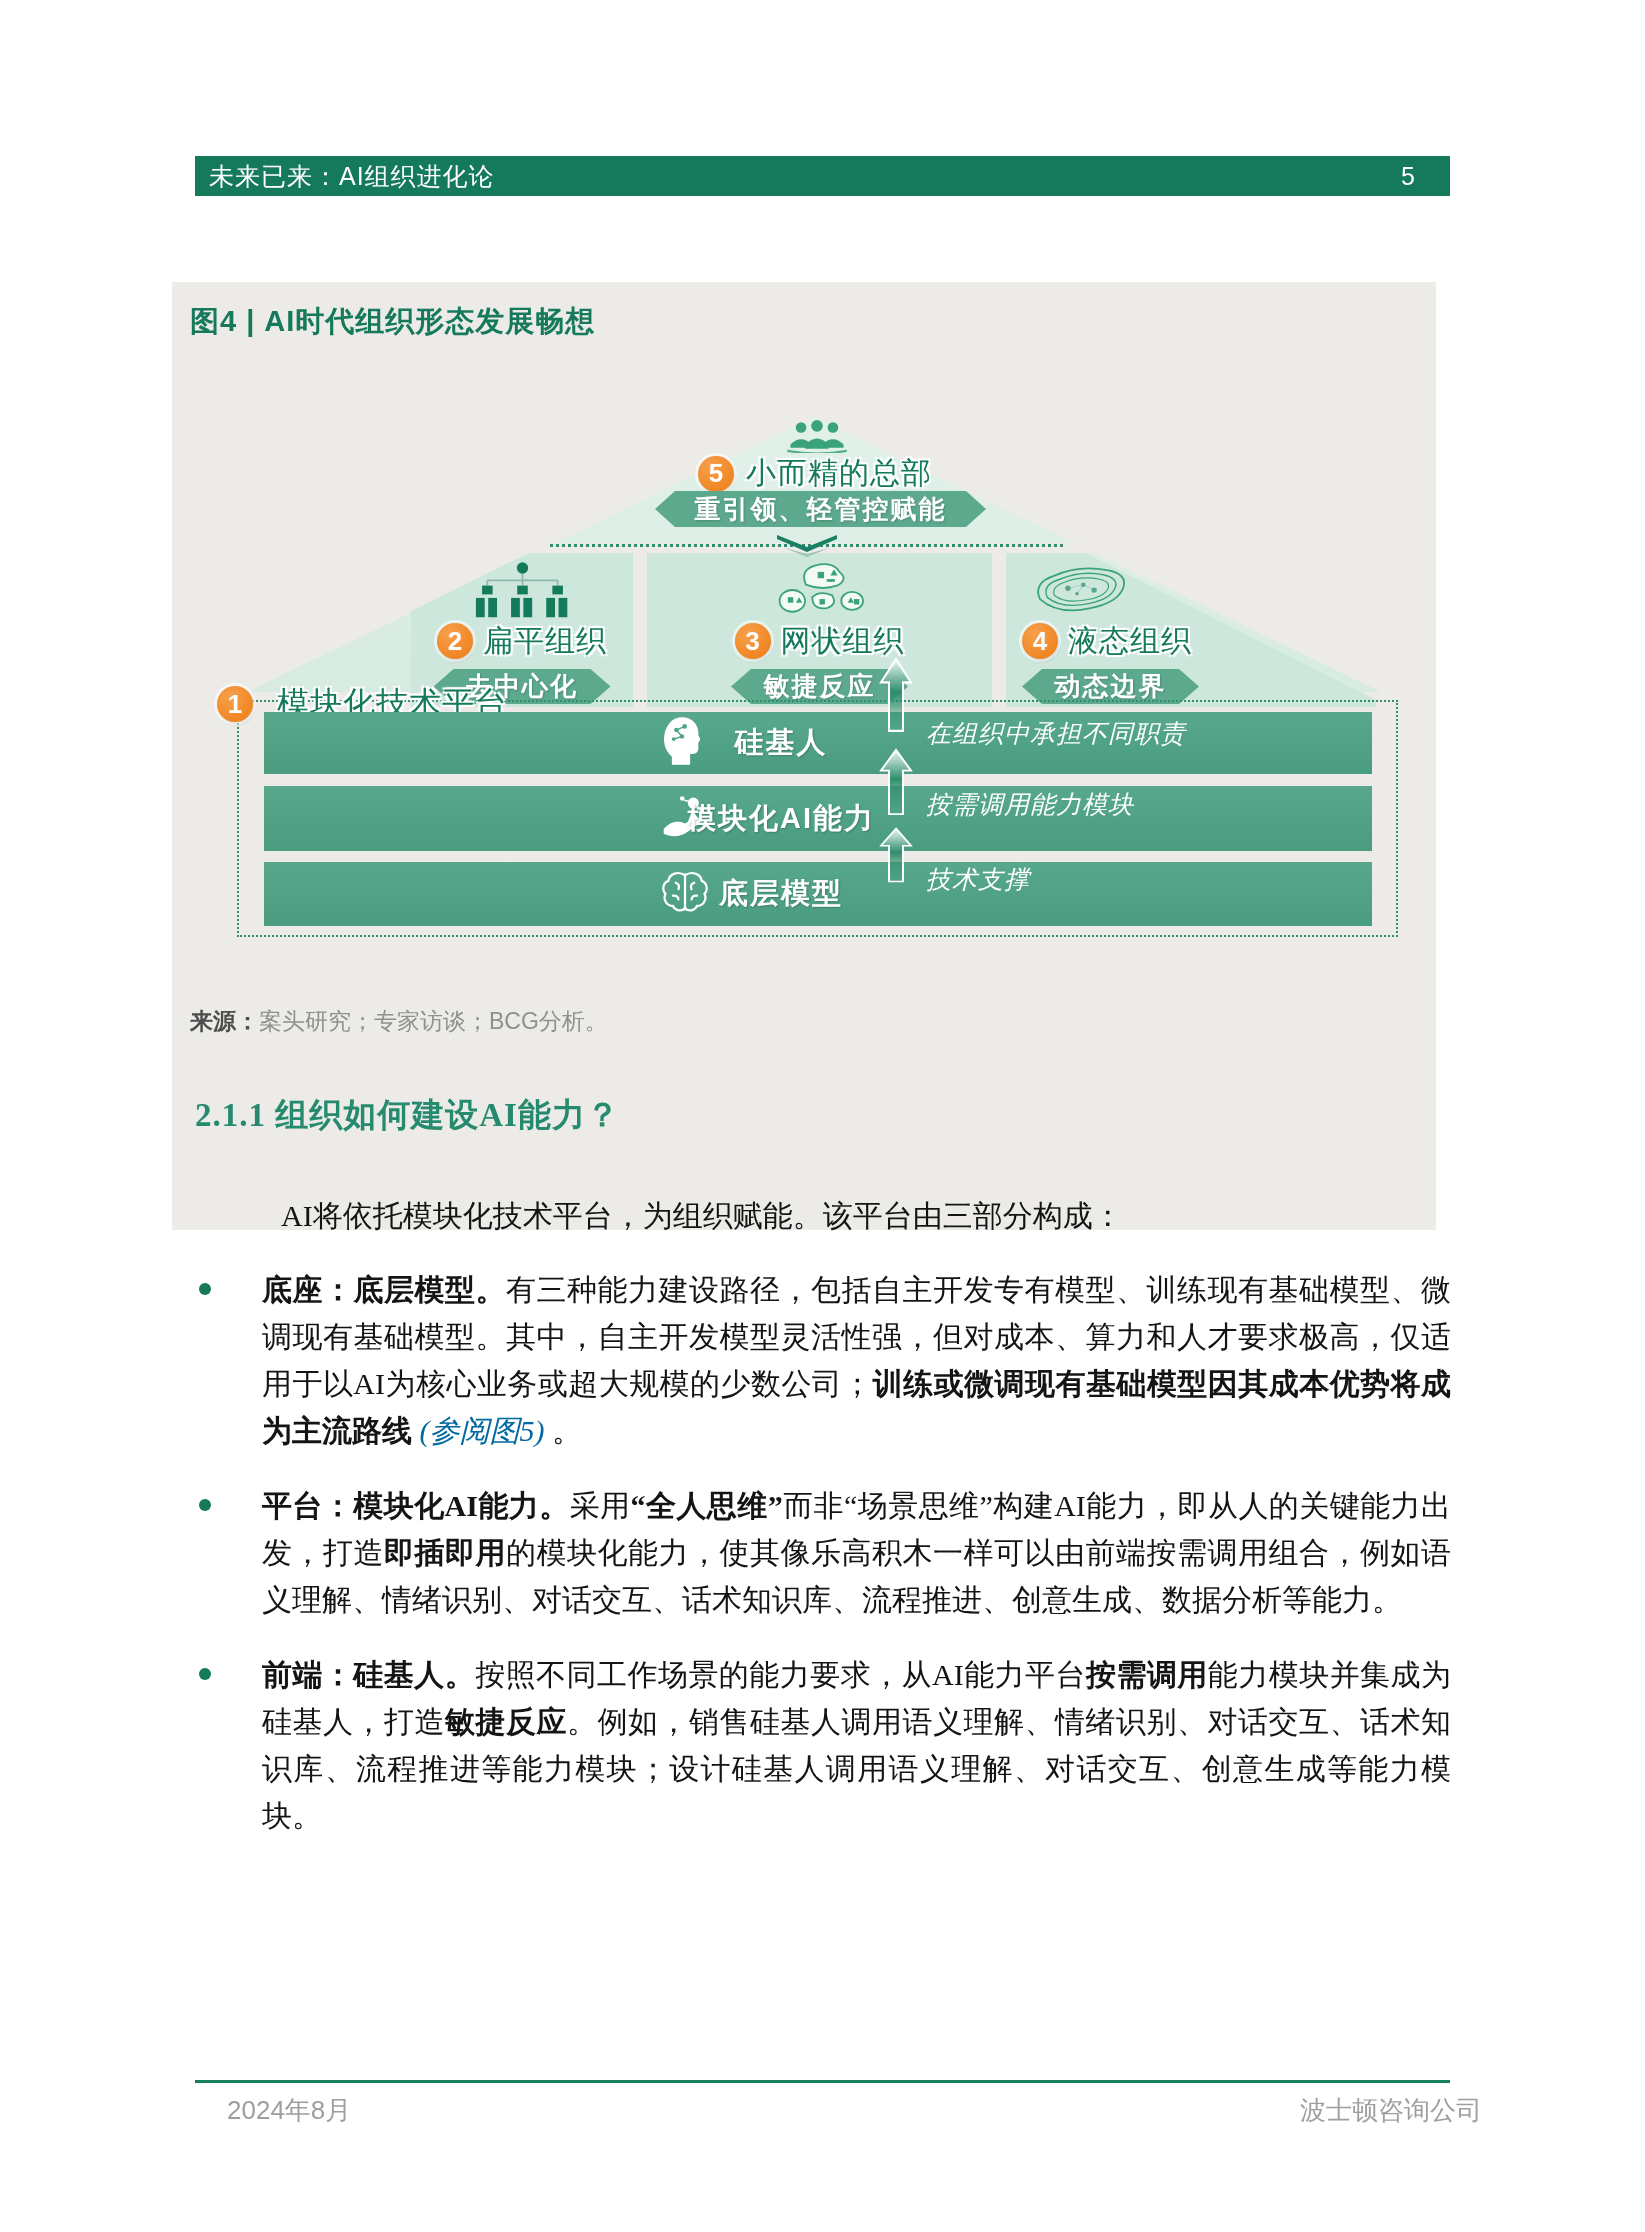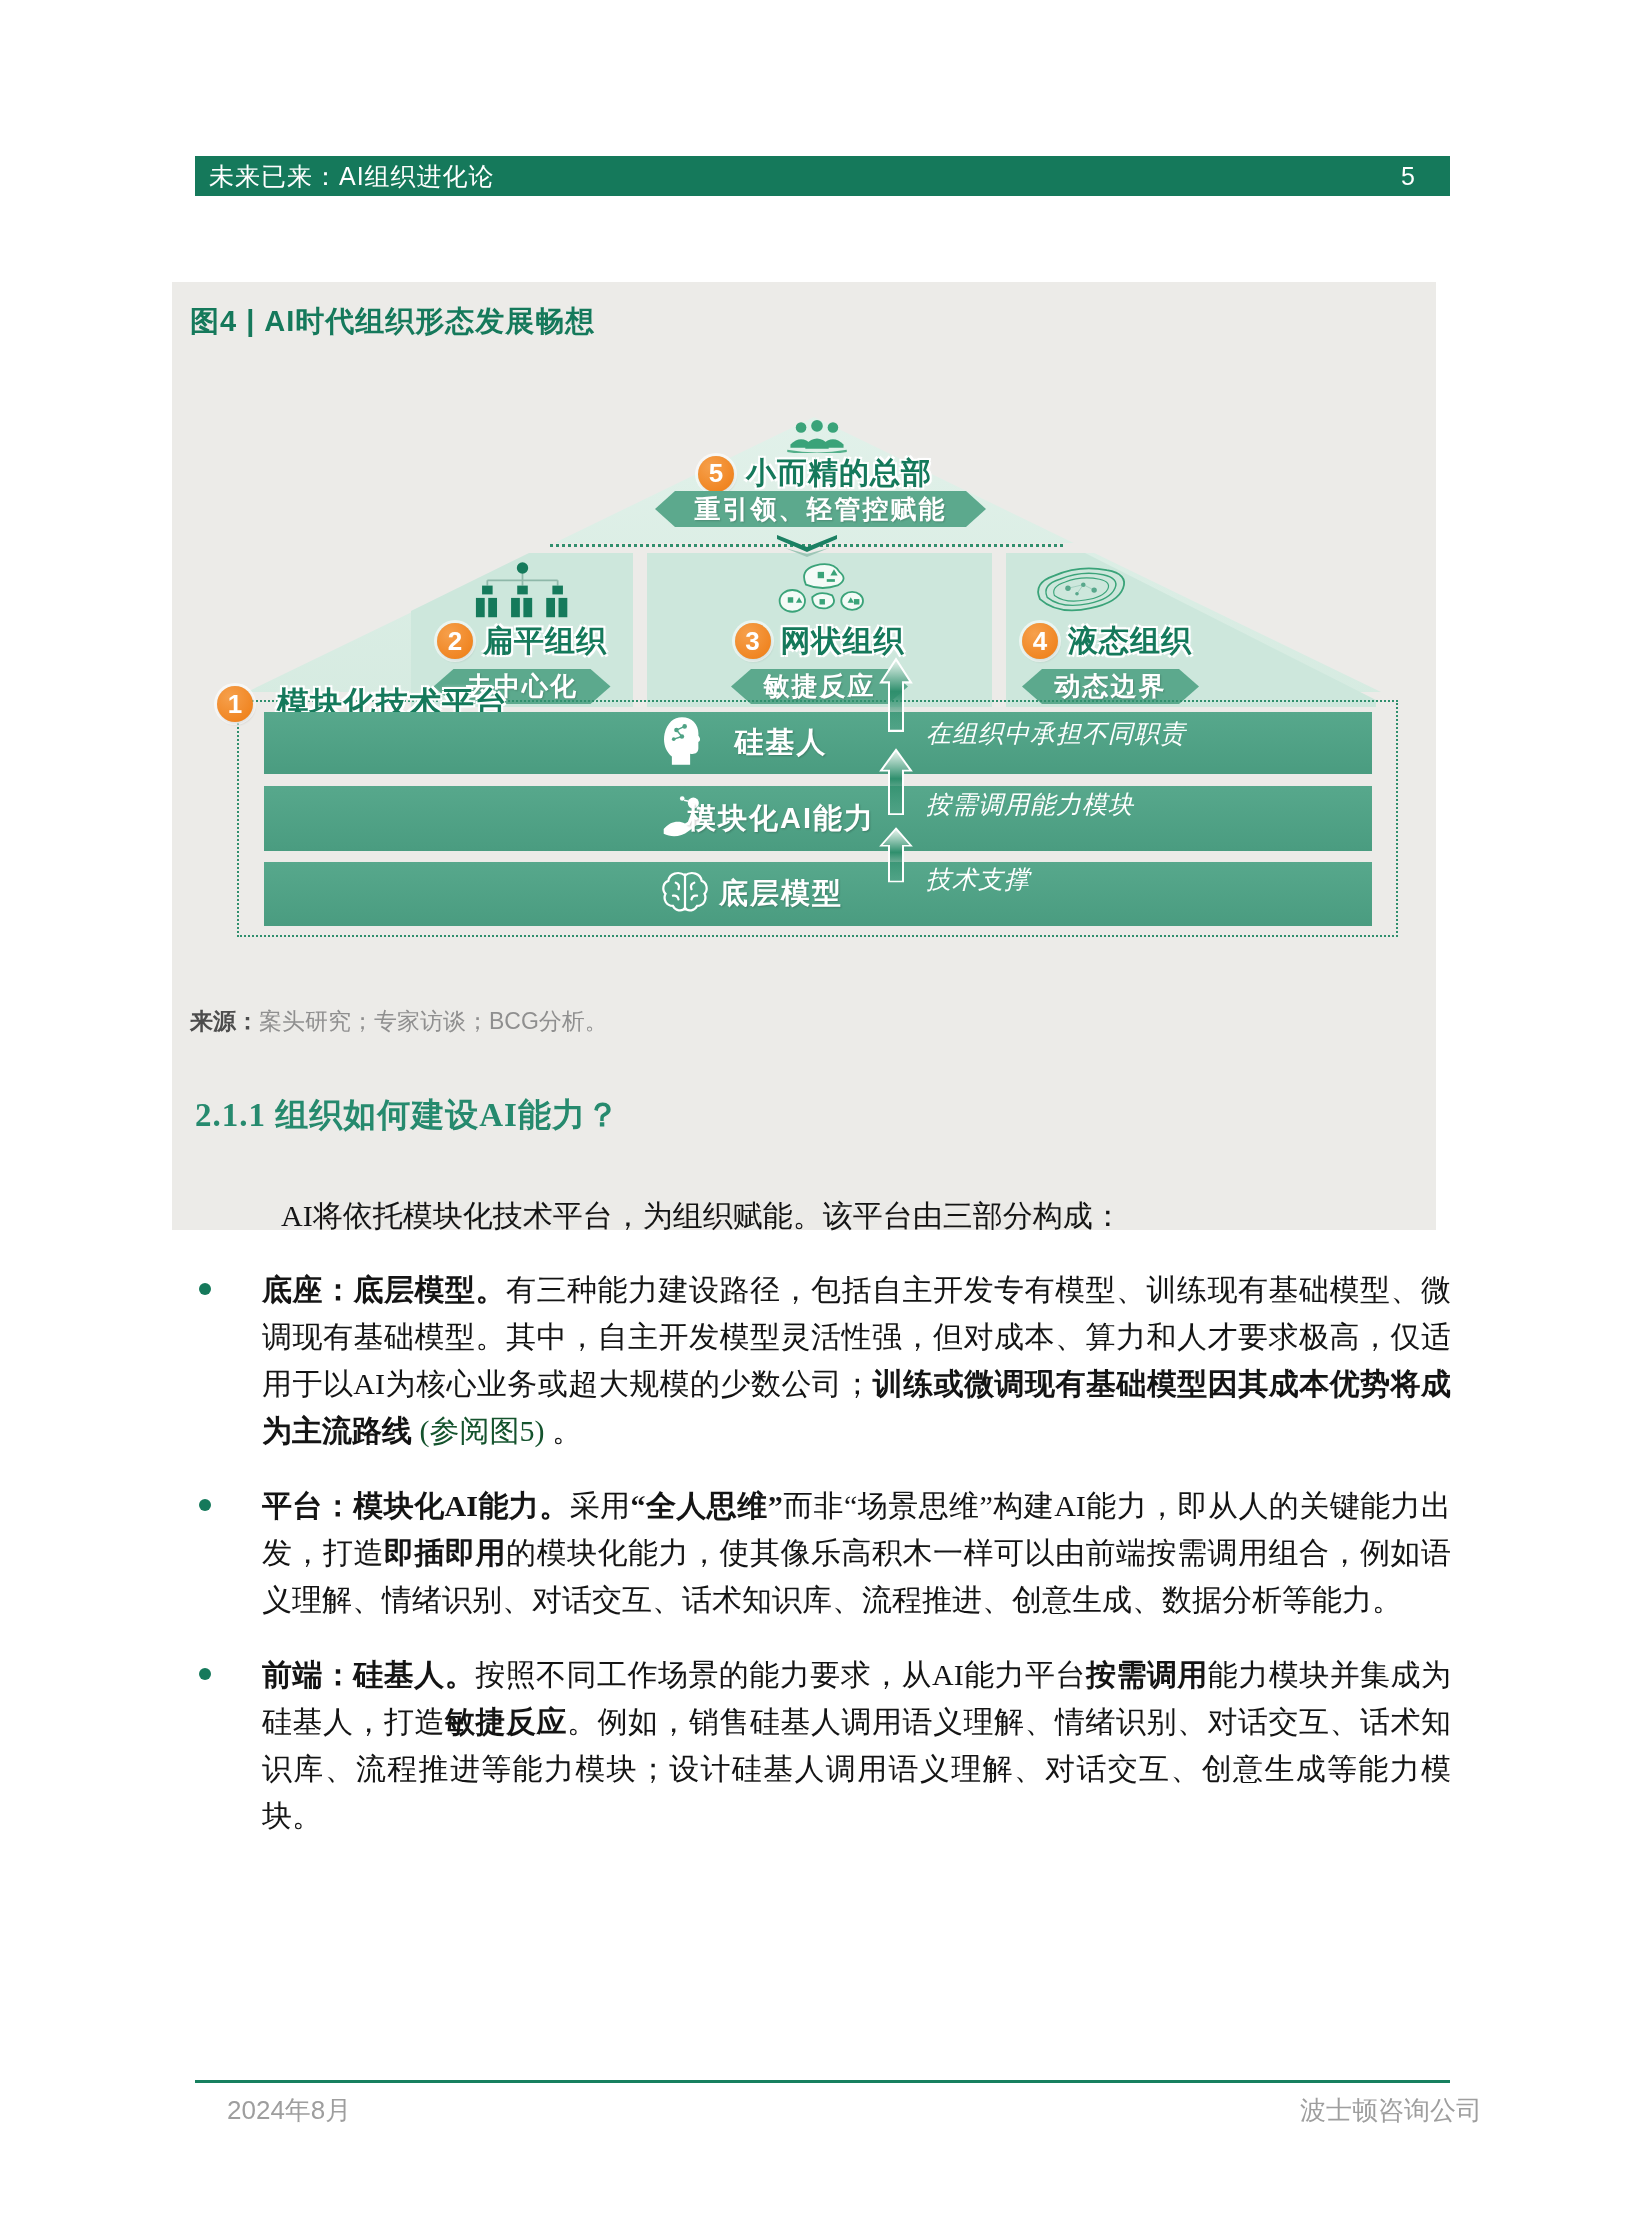--- a/index.html
+++ b/index.html
@@ -24,21 +24,21 @@
   .chevron{position:absolute;left:603px;top:253px;width:64px;height:22px;}
 
   .apex-icon{position:absolute;left:613px;top:137px;width:64px;height:34px;}
   .apex-row{position:absolute;left:526px;top:171px;display:flex;align-items:center;gap:12px;}
   .apex-banner{position:absolute;left:483px;top:209px;width:331px;height:36px;}
 
   .num-circle{width:36px;height:36px;border-radius:50%;flex:0 0 36px;
     background:radial-gradient(circle at 35% 30%,#f6a04c,#ee7b12);
     color:#fff;font-weight:bold;font-size:26px;display:flex;align-items:center;justify-content:center;
     box-shadow:0 0 0 3px rgba(255,255,255,.6),1px 2px 3px rgba(0,0,0,.25);}
-  .dg-label{color:#15795B;font-weight:700;font-size:30px;letter-spacing:1px;
+  .dg-label{color:#15795B;font-weight:400;font-size:30px;letter-spacing:1px;
     text-shadow:-2px -2px 0 #fff,2px -2px 0 #fff,-2px 2px 0 #fff,2px 2px 0 #fff,0 0 5px #fff;}
 
   .banner{background:#5CA98D;color:#fff;font-weight:bold;font-size:26px;letter-spacing:2px;
     display:flex;align-items:center;justify-content:center;
     clip-path:polygon(20px 0,calc(100% - 20px) 0,100% 50%,calc(100% - 20px) 100%,20px 100%,0 50%);
     text-shadow:1px 1px 2px rgba(0,0,0,.18);}
 
   .org-box{position:absolute;top:271px;height:154px;background:#CDE7DC;}
   .box-2{left:239px;width:222px;clip-path:polygon(118px 0,100% 0,100% 100%,0 100%,0 58px);}
   .box-3{left:475px;width:345px;}
@@ -77,21 +77,21 @@
   
   .body-text{font-family:"Liberation Serif","DejaVu Serif",serif;color:#141414;}
   .section-heading{position:absolute;left:195px;top:1093px;font-size:33px;font-weight:bold;color:#268A6E;
     font-family:"Liberation Serif","DejaVu Serif",serif;letter-spacing:1px;}
   .intro{position:absolute;left:281px;top:1192px;width:995px;font-size:30px;line-height:47px;}
   .bullets{position:absolute;left:195px;top:1266px;width:1256px;list-style:none;margin:0;padding:0;}
   .bullets li{position:relative;padding-left:67px;margin-bottom:28px;font-size:30px;line-height:47px;
     text-align:justify;}
   .bullet-dot{position:absolute;left:4px;top:17px;width:12px;height:12px;border-radius:50%;background:#15795B;}
   .seg-b{font-weight:bold;}
-  .seg-g{color:#14532d;}
+  .seg-g{color:#0369a1;font-style:italic;}
 
   
   .footer-line{position:absolute;left:195px;top:2080px;width:1255px;height:3px;background:#17805f;}
   .footer-row{position:absolute;left:195px;top:2093px;width:1255px;display:flex;justify-content:space-between;
     color:#9E9E9E;font-size:26px;font-weight:300;margin-left:32px;}
 </style>
 </head>
 <body>
 
 <div class="page">

